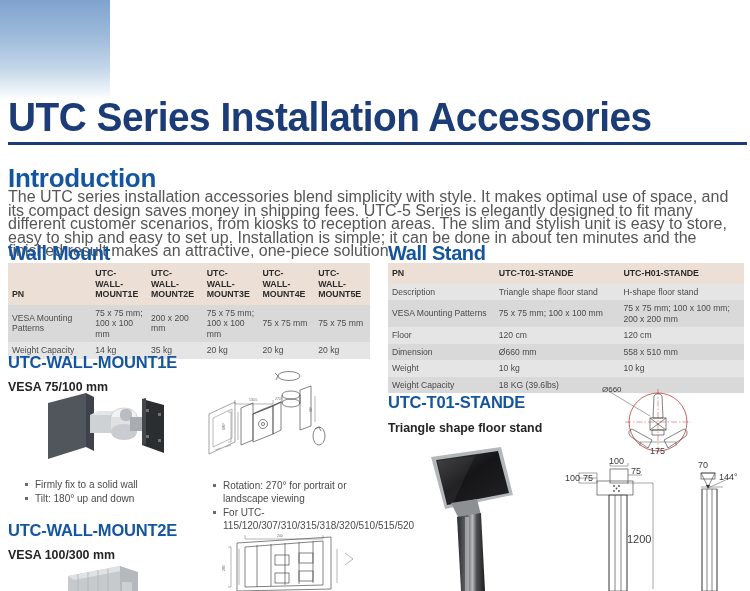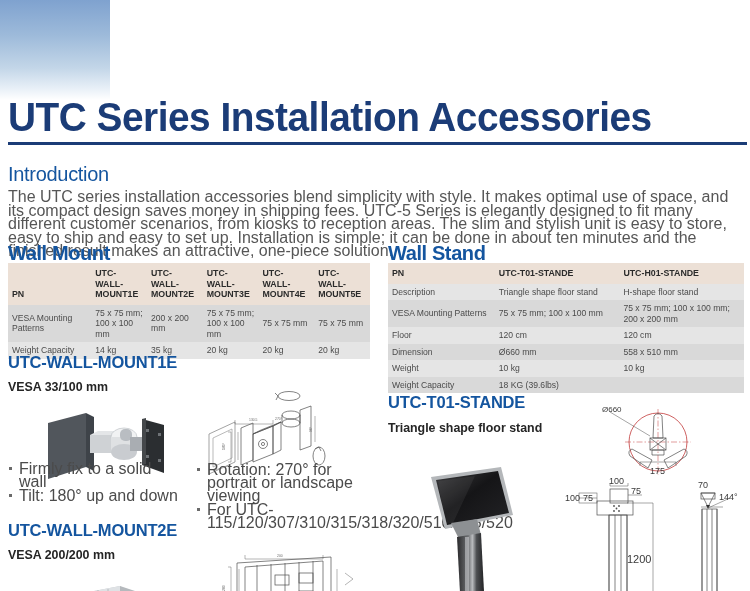--- a/index.html
+++ b/index.html
@@ -26,22 +26,22 @@
     color:#1b3c77;
     white-space:nowrap;
     transform:scaleX(0.97);
     transform-origin:left center;
   }
   .title-rule{
     margin-top:4px;width:739px;height:3px;background:#1b3c77;
   }
   
   .h-blue{
-    font-weight:normal;color:#14559f;
-    font-size:20px;letter-spacing:-0.3px;
+    font-weight:bold;color:#14559f;
+    font-size:26px;letter-spacing:-0.3px;
   }
   .intro-h{position:absolute;left:8px;top:163px;}
   .intro-body{
     position:absolute;left:8px;top:190px;width:735px;
     font-size:16px;line-height:13.6px;color:#565656;text-align:left;
   }
   
   .col-left{position:absolute;left:8px;top:243px;width:362px;}
   .col-right{position:absolute;left:388px;top:243px;width:356px;}
   .sec-title{
@@ -69,38 +69,38 @@
   .fs-col{width:35%;}
   
   .prod-h{
     font-weight:bold;color:#14559f;font-size:16.5px;letter-spacing:-0.2px;
     line-height:18px;
   }
   .prod-sub{
     font-weight:bold;color:#252525;font-size:12.4px;line-height:14px;margin-top:5px;
   }
   ul.bul{
-    list-style:none;margin:0;padding:0;font-size:16px;line-height:13px;color:#4b4b4b;
+    list-style:none;margin:16px;padding:0;font-size:10px;line-height:13px;color:#4b4b4b;
   }
   ul.bul li{position:relative;padding-left:11px;margin-bottom:1px;}
   ul.bul li:before{
     content:"";position:absolute;left:1px;top:5px;width:3px;height:3px;background:#6a6a6a;
   }
   
   .blk{position:absolute;}
   #wm1-head{left:8px;top:353px;}
   #wm1-sub{left:8px;top:375px;}
   #wm1-bullets{left:8px;top:462px;width:175px;}
   #wm2-head{left:8px;top:521px;}
   #wm2-sub{left:8px;top:543px;}
   #wm-right-bullets{left:196px;top:463px;width:180px;}
   #t01-head{left:388px;top:393px;}
   #t01-sub{left:388px;top:416px;}
   
-  .photo{position:absolute;margin-top:20px;}
+  .photo{position:absolute;}
   
   #photo-wm1{left:42px;top:391px;width:128px;height:72px;}
   
   #photo-wm2{left:60px;top:562px;width:120px;height:40px;overflow:hidden;}
   
   #draw-wm1{left:205px;top:368px;width:130px;height:92px;}
   
   #draw-wm2{left:215px;top:533px;width:145px;height:60px;overflow:hidden;}
   
   #photo-t01{left:405px;top:443px;width:150px;height:148px;overflow:hidden;}
@@ -196,21 +196,21 @@
       <tr class="odd">
         <td>Weight Capacity</td>
         <td>18 KG (39.6lbs)</td>
         <td></td>
       </tr>
     </tbody>
   </table>
 </div>
 
 <div class="blk prod-h" id="wm1-head">UTC-WALL-MOUNT1E</div>
-<div class="blk prod-sub" id="wm1-sub">VESA 33/100 mm</div>
+<div class="blk prod-sub" id="wm1-sub">VESA 75/100 mm</div>
 
 <div class="photo" id="photo-wm1">
   <svg width="128" height="72" viewBox="0 0 128 72">
 
     <polygon points="6,12 44,2 44,56 6,68" fill="#51565c"></polygon>
     <polygon points="44,2 52,6 52,60 44,56" fill="#3e4349"></polygon>
 
     <rect x="48" y="24" width="24" height="18" fill="#cfd2d5"></rect>
     <polygon points="48,24 56,20 80,20 72,24" fill="#e4e6e8"></polygon>
 
@@ -276,21 +276,21 @@
   <li>Firmly fix to a solid wall</li>
   <li>Tilt: 180° up and down</li>
 </ul>
 
 <ul class="bul blk" id="wm-right-bullets">
   <li>Rotation: 270° for portrait or landscape viewing</li>
   <li>For UTC-115/120/307/310/315/318/320/510/515/520</li>
 </ul>
 
 <div class="blk prod-h" id="wm2-head">UTC-WALL-MOUNT2E</div>
-<div class="blk prod-sub" id="wm2-sub">VESA 200/200 mm</div>
+<div class="blk prod-sub" id="wm2-sub">VESA 100/300 mm</div>
 
 <div class="photo" id="photo-wm2">
   <svg width="120" height="60" viewBox="0 0 120 60">
     <polygon points="8,14 60,4 60,40 8,52" fill="#c6cacd"></polygon>
     <polygon points="8,14 60,4 66,8 14,18" fill="#dfe2e5"></polygon>
     <g stroke="#aeb2b6" stroke-width="0.8">
       <path d="M18,12 v34 M28,10 v34 M38,8 v34 M48,7 v34"></path>
     </g>
     <polygon points="60,4 78,10 78,46 60,40" fill="#b5b9bd"></polygon>
     <polygon points="60,40 78,46 78,58 60,54" fill="#9ea2a6"></polygon>

